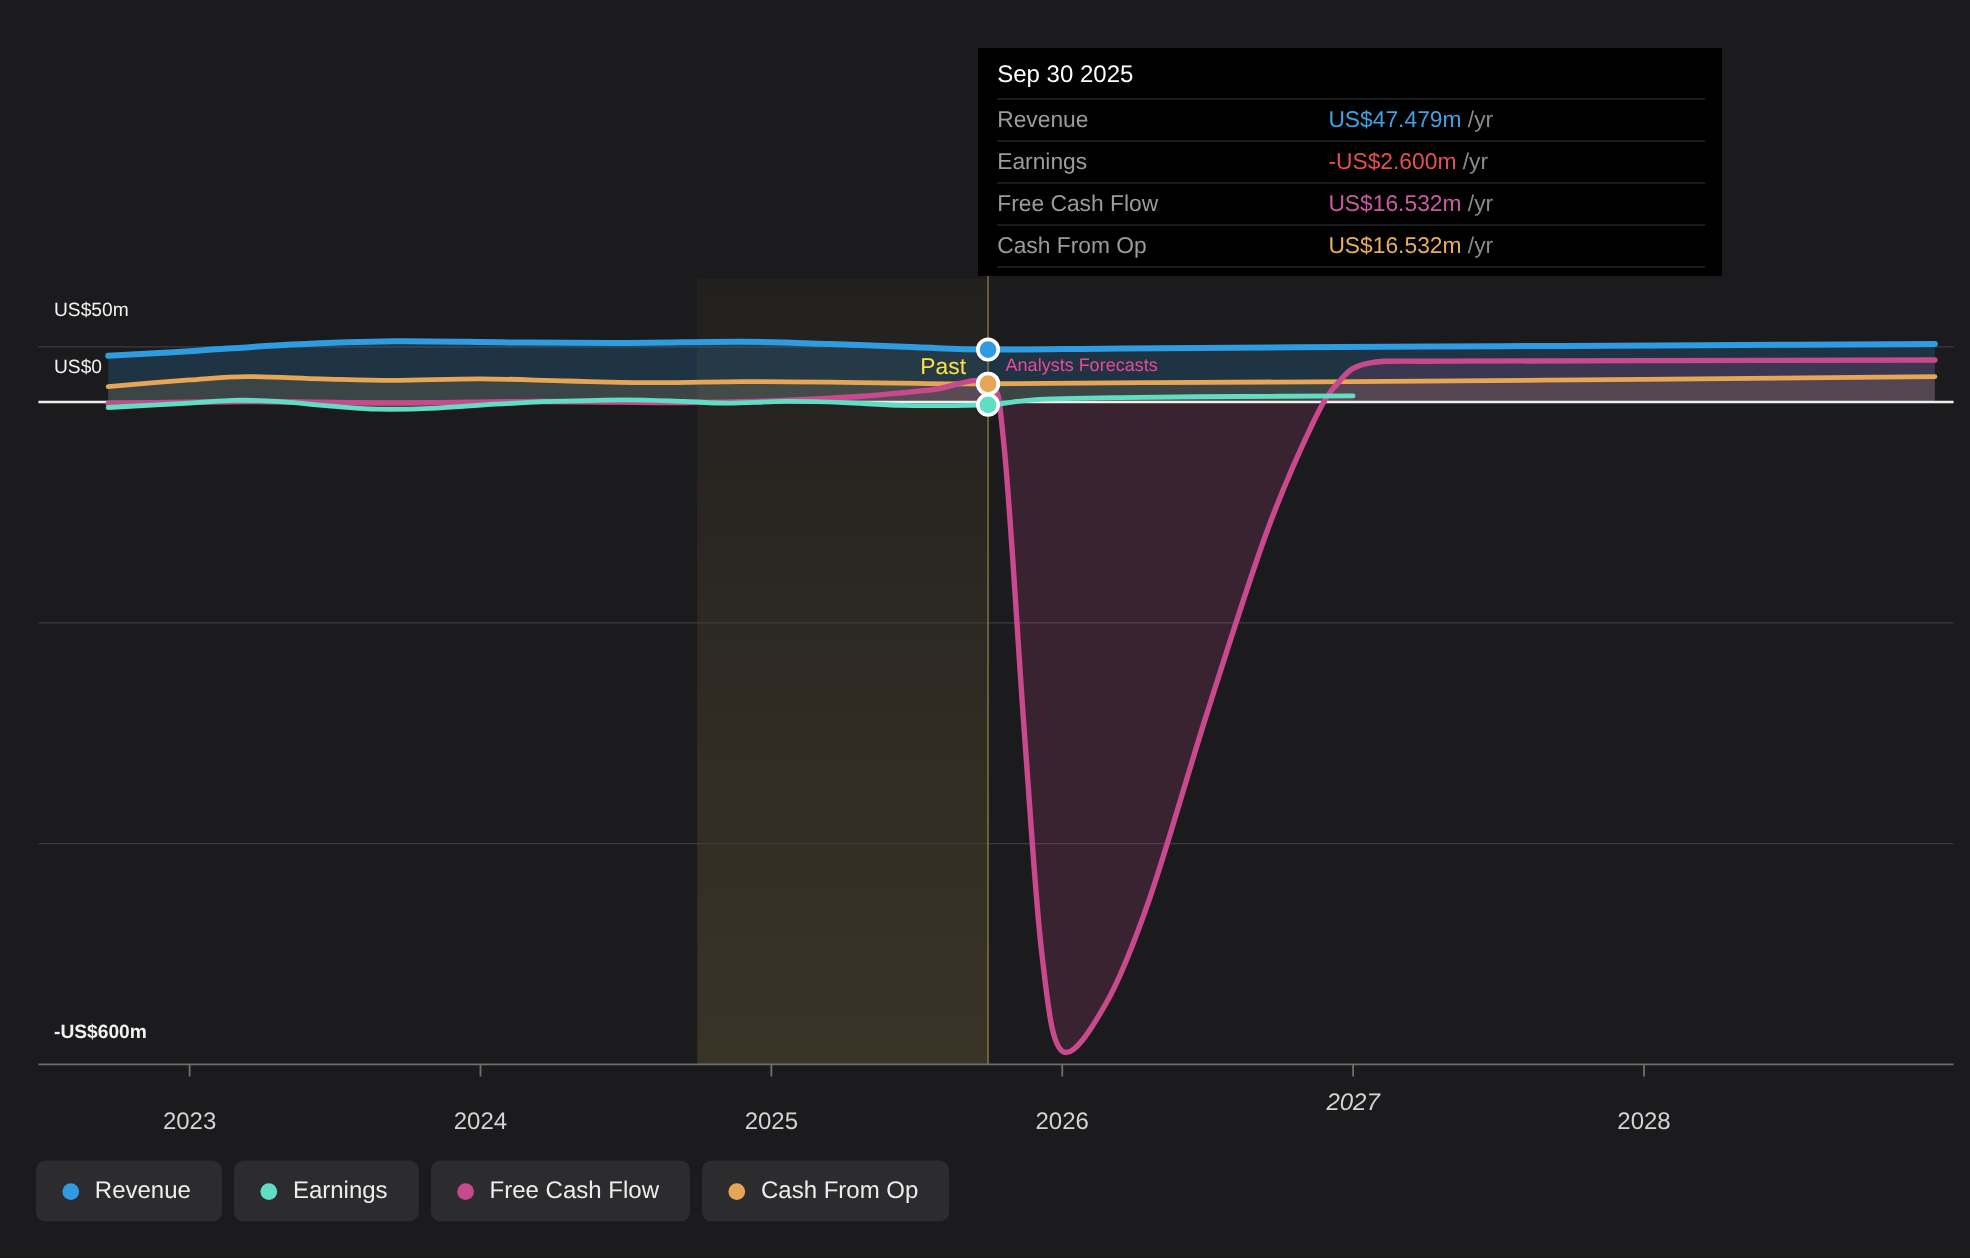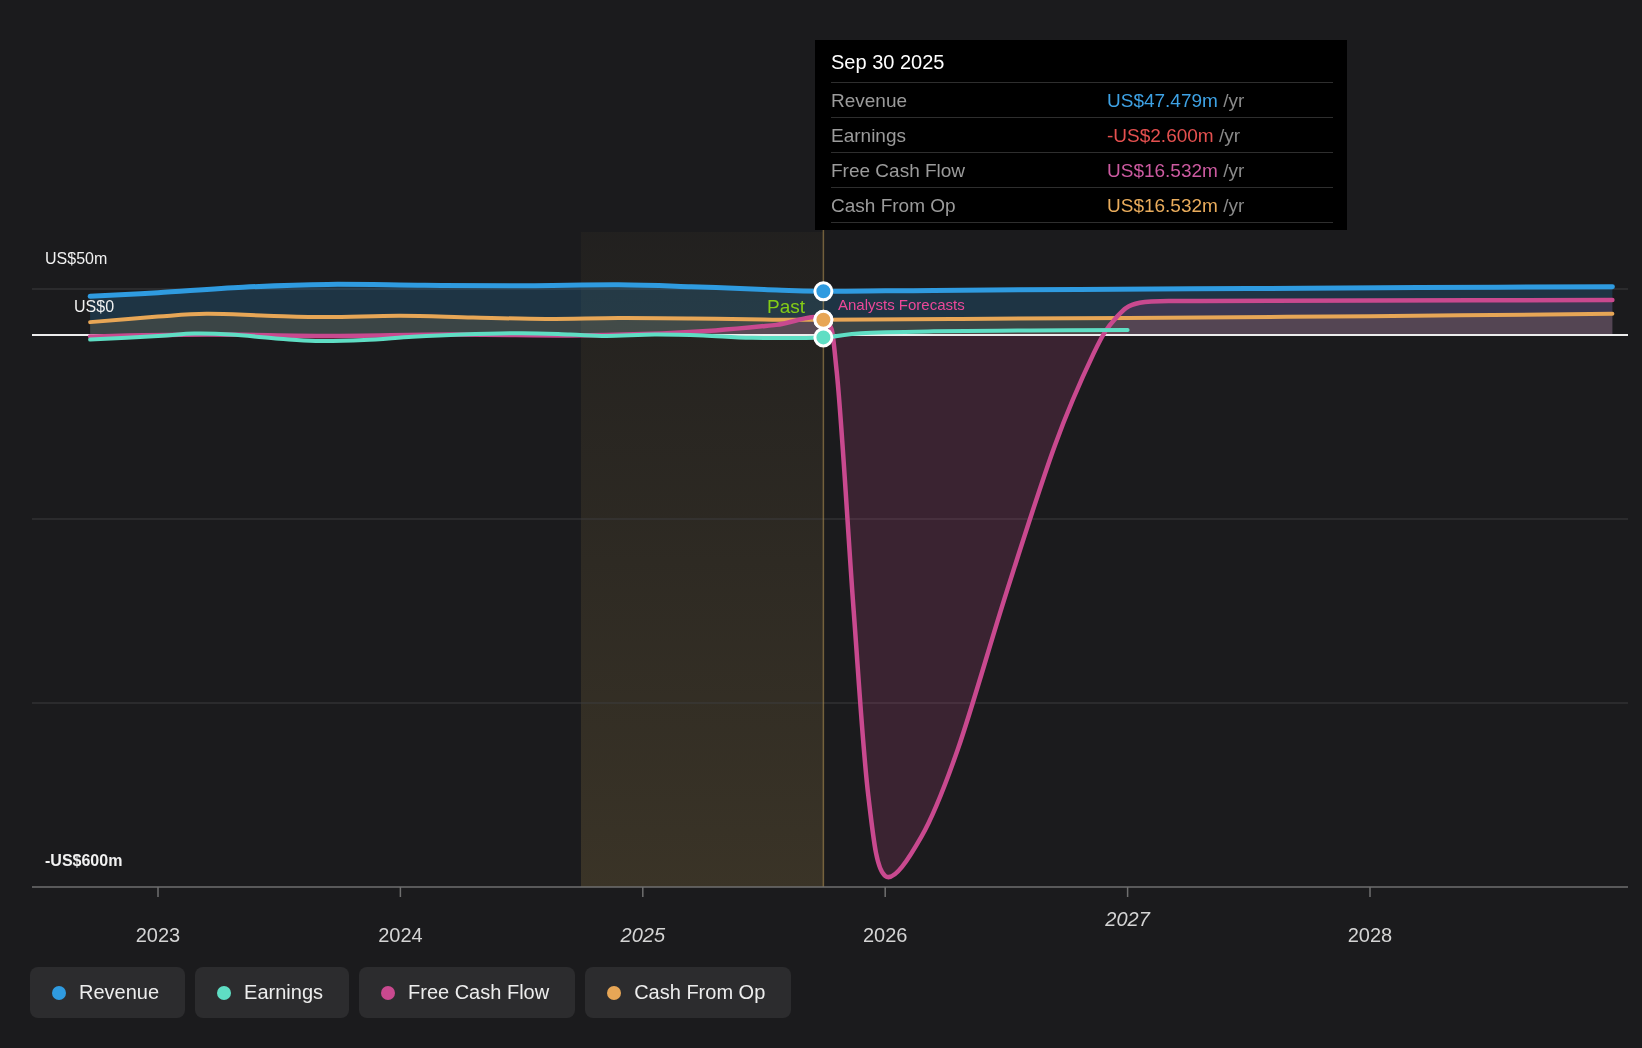--- a/index.html
+++ b/index.html
@@ -1,23 +1,23 @@
 <!DOCTYPE html>
 <html><head>
 <meta charset="utf-8">
 <style>
   html,body{margin:0;padding:0;background:#1b1b1d;}
   .stage{position:relative;width:1642px;height:1048px;background:#1b1b1d;overflow:hidden;
          font-family:"Liberation Sans",sans-serif;-webkit-font-smoothing:antialiased;}
   svg{position:absolute;left:0;top:0;}
   .ylabel{position:absolute;color:#f1f1f1;font-size:16px;white-space:nowrap;}
   .xlabel{position:absolute;color:#d4d4d4;font-size:20px;transform:translateX(-50%);white-space:nowrap;margin-top:20px;}
-  .pastlabel{position:absolute;color:#84cc16;font-size:19px;white-space:nowrap;}
+  .pastlabel{position:absolute;color:#fde047;font-size:19px;white-space:nowrap;}
   .fclabel{position:absolute;color:#ec4899;font-size:15px;white-space:nowrap;}
-  .tooltip{position:absolute;left:815px;top:40px;width:532px;height:190px;background:#000;}
+  .tooltip{position:absolute;left:815px;top:40px;width:620px;height:190px;background:#000;}
   .tt-title{position:absolute;left:16px;top:11px;font-size:20px;color:#fff;}
   .tt-rows{position:absolute;left:0;top:42px;right:0;}
   .tt-row{position:relative;height:34px;margin:0 14px 0 16px;border-top:1px solid #2e2e2e;}
   .tt-row:last-child{border-bottom:1px solid #2e2e2e;}
   .tt-label{position:absolute;left:0;top:7px;font-size:19px;color:#9b9b9b;}
   .tt-value{position:absolute;left:276px;top:7px;font-size:19px;}
   .tt-unit{font-size:19px;color:#8a8a8a;}
   .legend{position:absolute;left:30px;top:967px;display:flex;gap:10px;}
   .pill{display:flex;align-items:center;gap:13px;background:#2c2c2e;border-radius:8px;
         padding:14px 26px 14px 22px;cursor:pointer;}
@@ -57,30 +57,30 @@
       <path d="M90.12800000000661,322.12C101.44000000000551,321.2,138.60799999999927,317.98,158,316.6C177.39200000000073,315.22,188.3000000000092,313.99333333333334,206.48000000001102,313.84C224.66000000001284,313.6866666666666,246.88000000001102,315.1433333333333,267.080000000011,315.68C287.280000000011,316.2166666666667,305.4600000000129,317.06,327.68000000001103,317.06C349.9000000000092,317.06,376.16000000000366,315.60333333333335,400.4,315.68C424.6399999999963,315.75666666666666,448.87999999999266,316.98333333333335,473.119999999989,317.52C497.3599999999853,318.0566666666666,521.5999999999725,318.8233333333333,545.839999999978,318.9C570.0799999999834,318.97666666666663,594.3200000000165,318.0566666666667,618.560000000022,317.98C642.8000000000275,317.90333333333336,667.0400000000146,318.1793333333333,691.280000000011,318.44C715.5200000000074,318.7006666666667,741.9820000000062,319.31890666666663,764,319.544C786.0179999999938,319.76909333333333,791.0679999999754,319.89789333333334,823.3879999999735,319.79056C855.7079999999717,319.6832266666667,907.2179999999846,319.20176,957.919999999989,318.9C1008.6219999999935,318.59824,1058.919999999998,318.44,1127.6,317.98C1196.2800000000018,317.52000000000004,1289.2,316.83,1370,316.14C1450.8,315.45,1572,314.2233333333333,1612.4,313.84" fill="none" stroke="#E7A656" stroke-width="4" stroke-linecap="round" stroke-linejoin="round"></path>
       <path d="M90.12800000000661,336.38C109.52000000000734,336.0733333333333,166.88800000001027,334.6166666666667,206.48000000001102,334.54C246.07200000001177,334.46333333333337,287.28000000001106,335.92,327.68000000001103,335.92C368.080000000011,335.92,408.48000000001105,334.6166666666667,448.880000000011,334.54C489.280000000011,334.46333333333337,537.760000000013,335.53666666666663,570.0800000000111,335.46C602.4000000000092,335.3833333333333,618.5600000000036,334.9233333333333,642.8,334.08C667.0399999999963,333.2366666666667,693.2999999999907,331.9333333333333,715.519999999989,330.4C737.7399999999872,328.8666666666667,758.1419999999915,326.64824,776.119999999989,324.88C794.0979999999864,323.11176,813.2879999999735,311.97056000000003,823.3879999999735,319.79056C833.4879999999736,327.61056,831.6699999999889,323.26509333333337,836.719999999989,371.8C841.7699999999891,420.33490666666665,848.4359999999692,540.4666666666667,853.6879999999736,611C858.939999999978,681.5333333333333,862.980000000011,750.84,868.2320000000154,795C873.4840000000198,839.16,876.311999999999,869.0600000000001,885.2,875.96C894.0880000000011,882.86,909.4400000000239,857.5600000000001,921.5600000000221,836.4000000000001C933.6800000000203,815.2400000000001,943.7799999999927,789.6333333333333,957.919999999989,749C972.0599999999854,708.3666666666667,990.2399999999964,643.2,1006.4,592.6C1022.5600000000036,542,1040.336000000015,485.26666666666665,1054.880000000011,445.4C1069.424000000007,405.5333333333333,1083.5639999999757,374.55999999999995,1093.6639999999757,353.4C1103.7639999999756,332.24,1107.8040000000087,326.87333333333333,1115.480000000011,318.44C1123.1560000000131,310.00666666666666,1125.5799999999927,305.71333333333337,1139.7199999999889,302.8C1153.8599999999851,299.88666666666666,1161.939999999987,301.3433333333333,1200.319999999989,300.96C1238.699999999991,300.57666666666665,1301.3199999999981,300.6533333333333,1370,300.5C1438.6800000000019,300.3466666666667,1572,300.1166666666667,1612.4,300.04" fill="none" stroke="#C9498F" stroke-width="4.5" stroke-linecap="round" stroke-linejoin="round"></path>
       <path d="M90.12800000000661,339.6C101.44000000000551,338.9866666666667,140.62799999999743,336.9166666666667,158,335.92C175.37200000000257,334.92333333333335,182.24000000002388,333.85,194.36000000002204,333.62C206.4800000000202,333.39,216.57999999999268,333.6966666666667,230.719999999989,334.54C244.85999999998532,335.3833333333333,265.0599999999945,337.6066666666667,279.2,338.68C293.3400000000055,339.75333333333333,301.4200000000257,340.75,315.56000000002206,340.98C329.7000000000184,341.21000000000004,347.8799999999835,340.75,364.03999999997797,340.06C380.1999999999724,339.37,396.3599999999853,337.76,412.51999999998895,336.84C428.6799999999926,335.91999999999996,442.8199999999982,335.15333333333336,461,334.54C479.1800000000018,333.9266666666667,503.4199999999982,333.16,521.6,333.16C539.7800000000019,333.16,555.9400000000147,334.08000000000004,570.0800000000111,334.54C584.2200000000074,335,592.2999999999817,335.92,606.439999999978,335.92C620.5799999999743,335.92,638.7599999999852,334.6166666666667,654.9199999999889,334.54C671.0799999999927,334.46333333333337,687.2399999999963,334.9233333333333,703.4,335.46C719.5600000000037,335.99666666666667,731.8820000000154,337.438,751.880000000011,337.76C771.8780000000066,338.082,805.2079999999717,338.15866666666665,823.3879999999735,337.392C841.5679999999754,336.62533333333334,842.5780000000159,334.172,860.9600000000221,333.16C879.3420000000283,332.148,905.4000000000184,331.78,933.6800000000111,331.32C961.9600000000038,330.86,998.3199999999799,330.63,1030.639999999978,330.4C1062.9599999999762,330.16999999999996,1111.4399999999962,330.01666666666665,1127.6,329.94" fill="none" stroke="#5FDEC4" stroke-width="4" stroke-linecap="round" stroke-linejoin="round"></path>
       <circle cx="823.3879999999735" cy="291.31932" r="8.5" fill="#2F9BE0" stroke="#ffffff" stroke-width="3"></circle>
       <circle cx="823.3879999999735" cy="319.79056" r="8.5" fill="#C9498F" stroke="#ffffff" stroke-width="3"></circle>
       <circle cx="823.3879999999735" cy="319.79056" r="8.5" fill="#E7A656" stroke="#ffffff" stroke-width="3"></circle>
       <circle cx="823.3879999999735" cy="337.392" r="8.5" fill="#5FDEC4" stroke="#ffffff" stroke-width="3"></circle>
     </svg>
 
   <div class="ylabel" style="left:45px;top:250px;">US$50m</div>
-  <div class="ylabel" style="left:45px;top:298px;margin-left:29px;">US$0</div>
+  <div class="ylabel" style="left:45px;top:298px;">US$0</div>
   <div class="ylabel" style="left:45px;top:852px;font-weight:bold;">-US$600m</div>
 
   <div class="pastlabel" style="right:837px;top:296px;">Past</div>
   <div class="fclabel" style="left:838px;top:296px;">Analysts Forecasts</div>
 
   <div id="xlabels">
       <div class="xlabel" style="left: 158px; top: 904px;">2023</div>
       <div class="xlabel" style="left: 400.4px; top: 904px;">2024</div>
-      <div class="xlabel" style="left: 642.8px; top: 904px; font-style: italic;">2025</div>
+      <div class="xlabel" style="left: 642.8px; top: 904px;">2025</div>
       <div class="xlabel" style="left: 885.2px; top: 904px;">2026</div>
       <div class="xlabel" style="left: 1127.6px; top: 888px; font-style: italic;">2027</div>
       <div class="xlabel" style="left: 1370px; top: 904px;">2028</div>
     </div>
 
   <div class="tooltip">
     <div class="tt-title">Sep 30 2025</div>
     <div class="tt-rows" id="ttrows">
         <div class="tt-row">
           <span class="tt-label">Revenue</span>

